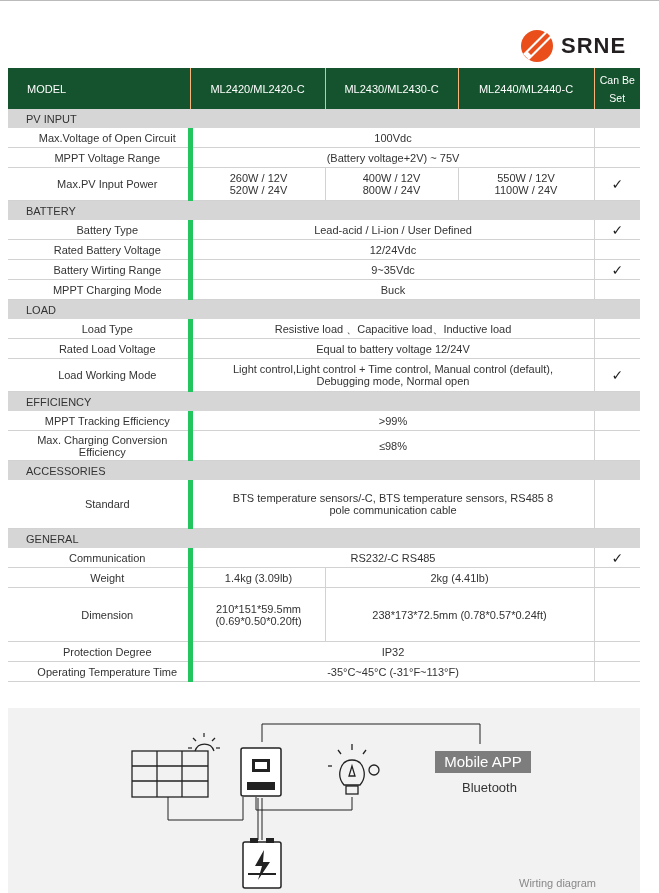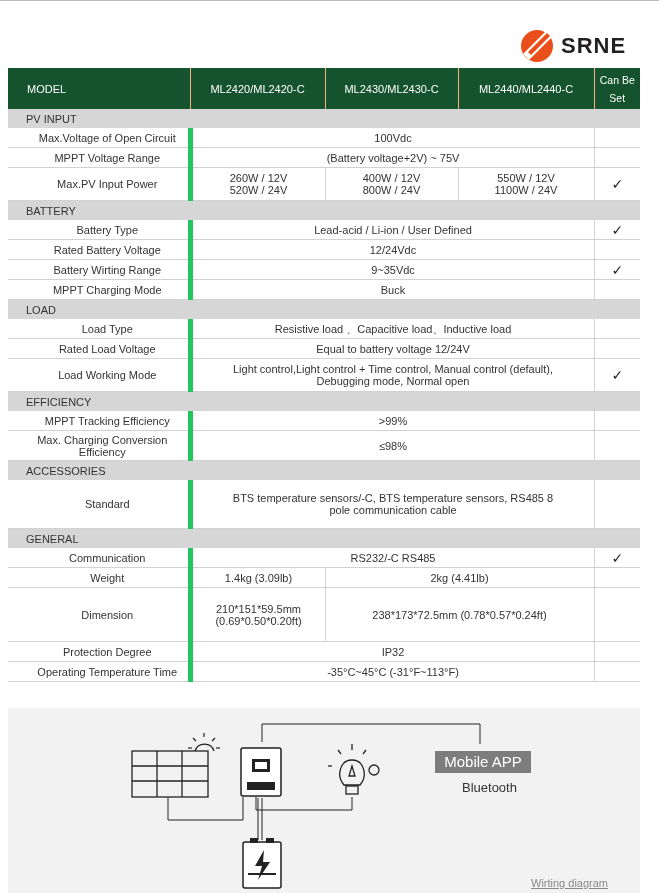--- a/index.html
+++ b/index.html
@@ -15,21 +15,21 @@
   tr.section td { background:#d6d6d6; text-align:left; padding-left:18px; height:19px; color:#333; }
   tr.row td { border-bottom:1px solid #d2d2d2; height:19px; color:#333; }
   tr.row td.label { text-align:center; padding-left:19px; border-right:5px solid #22c55e; }
   tr.row td.val { border-right:1px solid #d2d2d2; }
   tr.row td.check { font-size:14px; color:#222; }
   tr.tall td { height:32px; }
   tr.mid td { height:29px; }
   .diagram { position:absolute; left:8px; top:708px; width:632px; height:185px; background:#f2f2f2; }
   .mobile-app { position:absolute; left:435px; top:751px; width:96px; height:22px; background:#7d7d7d; color:#fff; font-size:15px; line-height:22px; text-align:center; }
   .bt-label { position:absolute; left:462px; top:780px; font-size:13px; color:#333; }
-  .wiring { position:absolute; left:531px; top:877px; font-size:11px; color:#888;text-decoration:underline; }
+  .wiring { position:absolute; left:519px; top:877px; font-size:11px; color:#888; }
 </style>
 </head>
 <body>
 
 <div class="topline"></div>
 
 <div class="logo">
   <svg width="40" height="40" viewBox="0 0 40 40" style="position:absolute;left:0;top:2px;">
     <circle cx="18" cy="22" r="16" fill="#e94e1b"></circle>
     <path d="M4 30 L30 4 L36 10 L10 36 Z" fill="#ffffff"></path>

